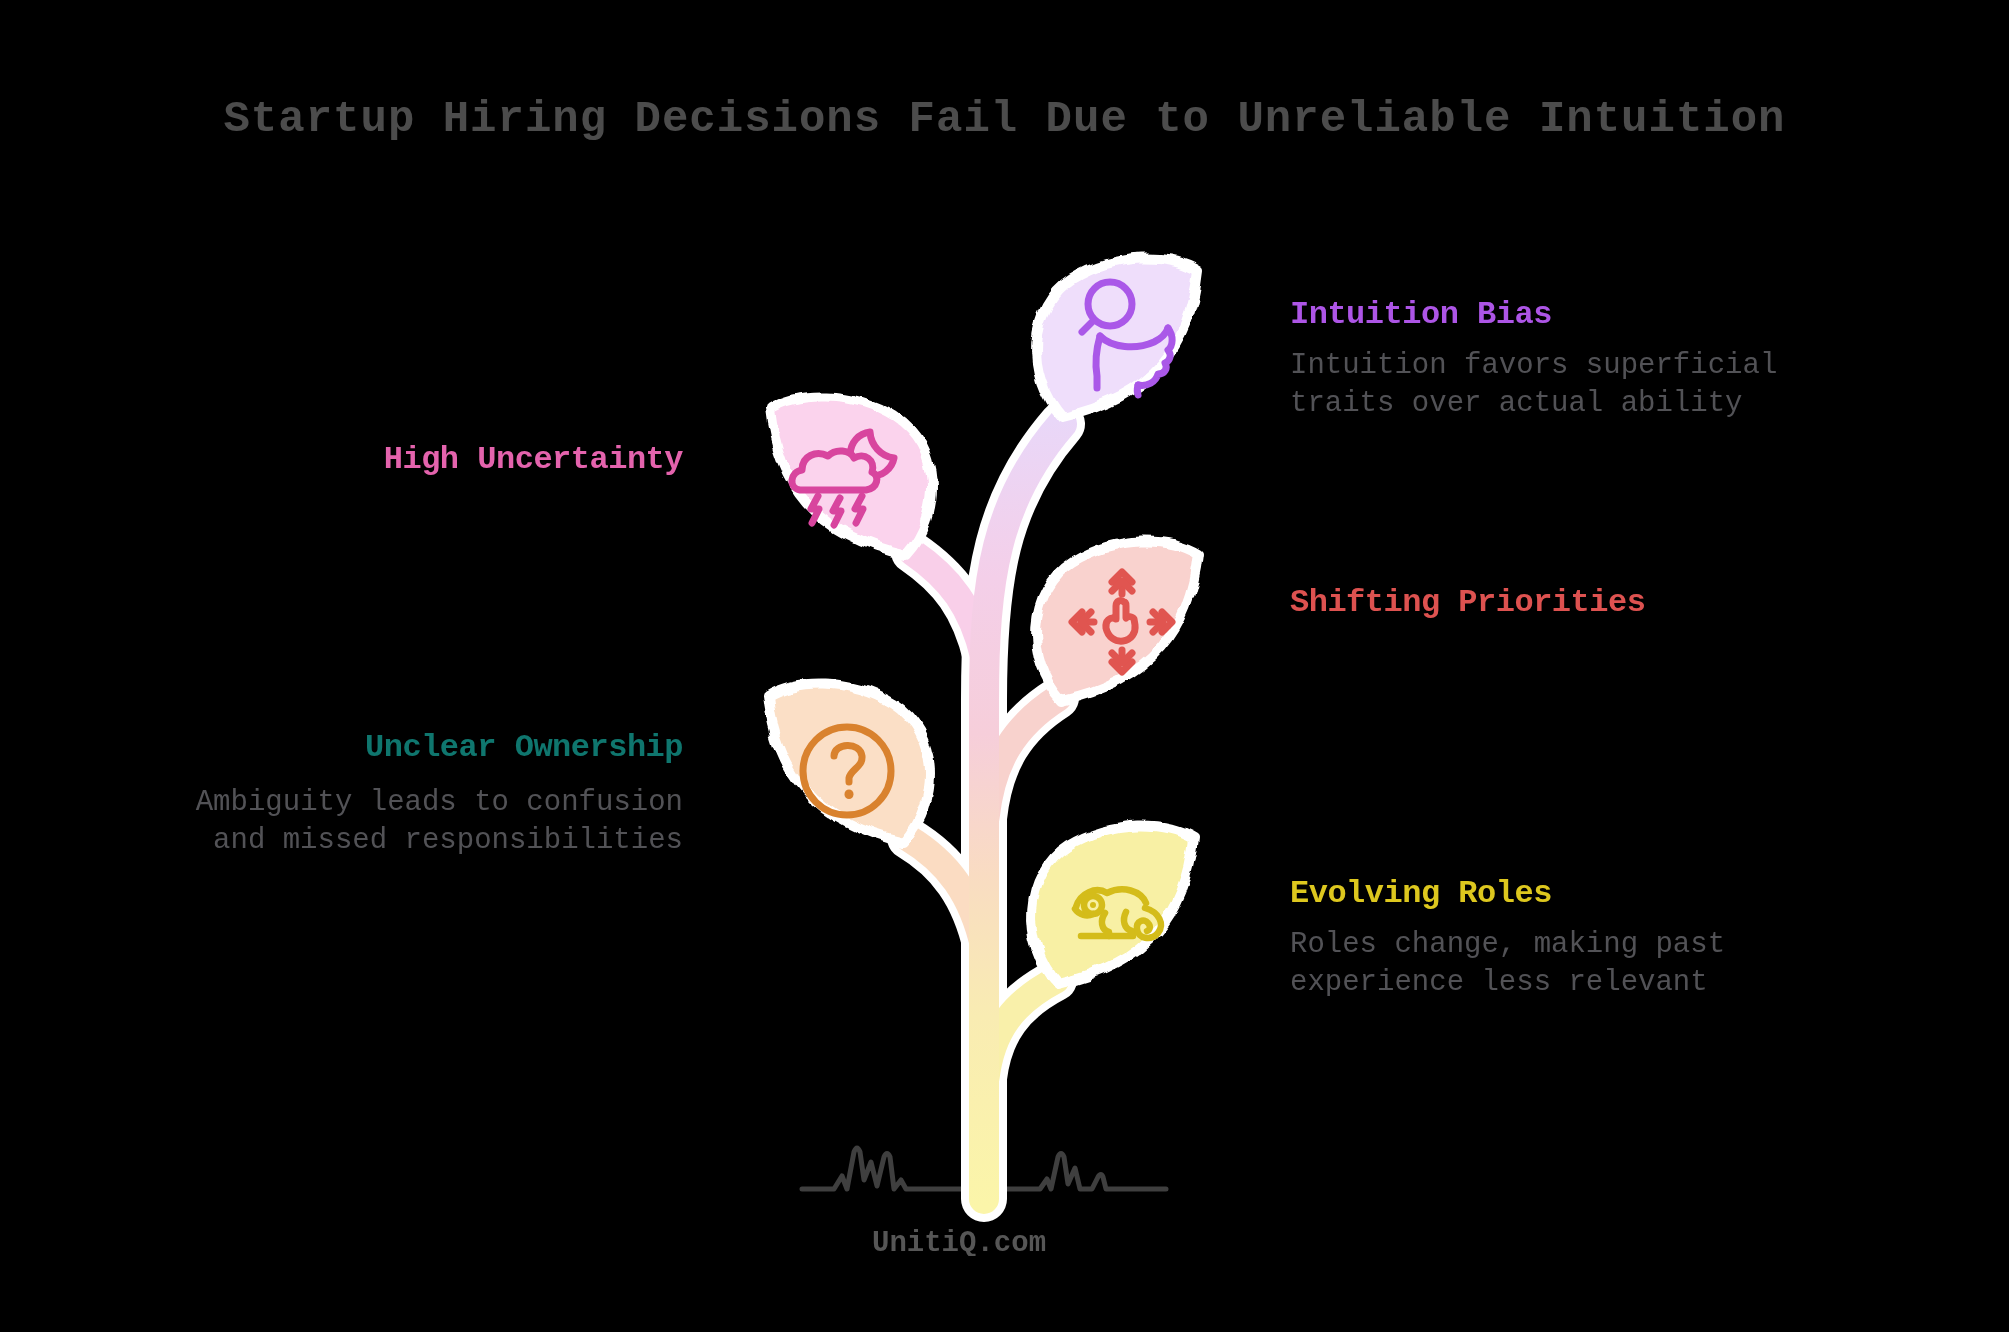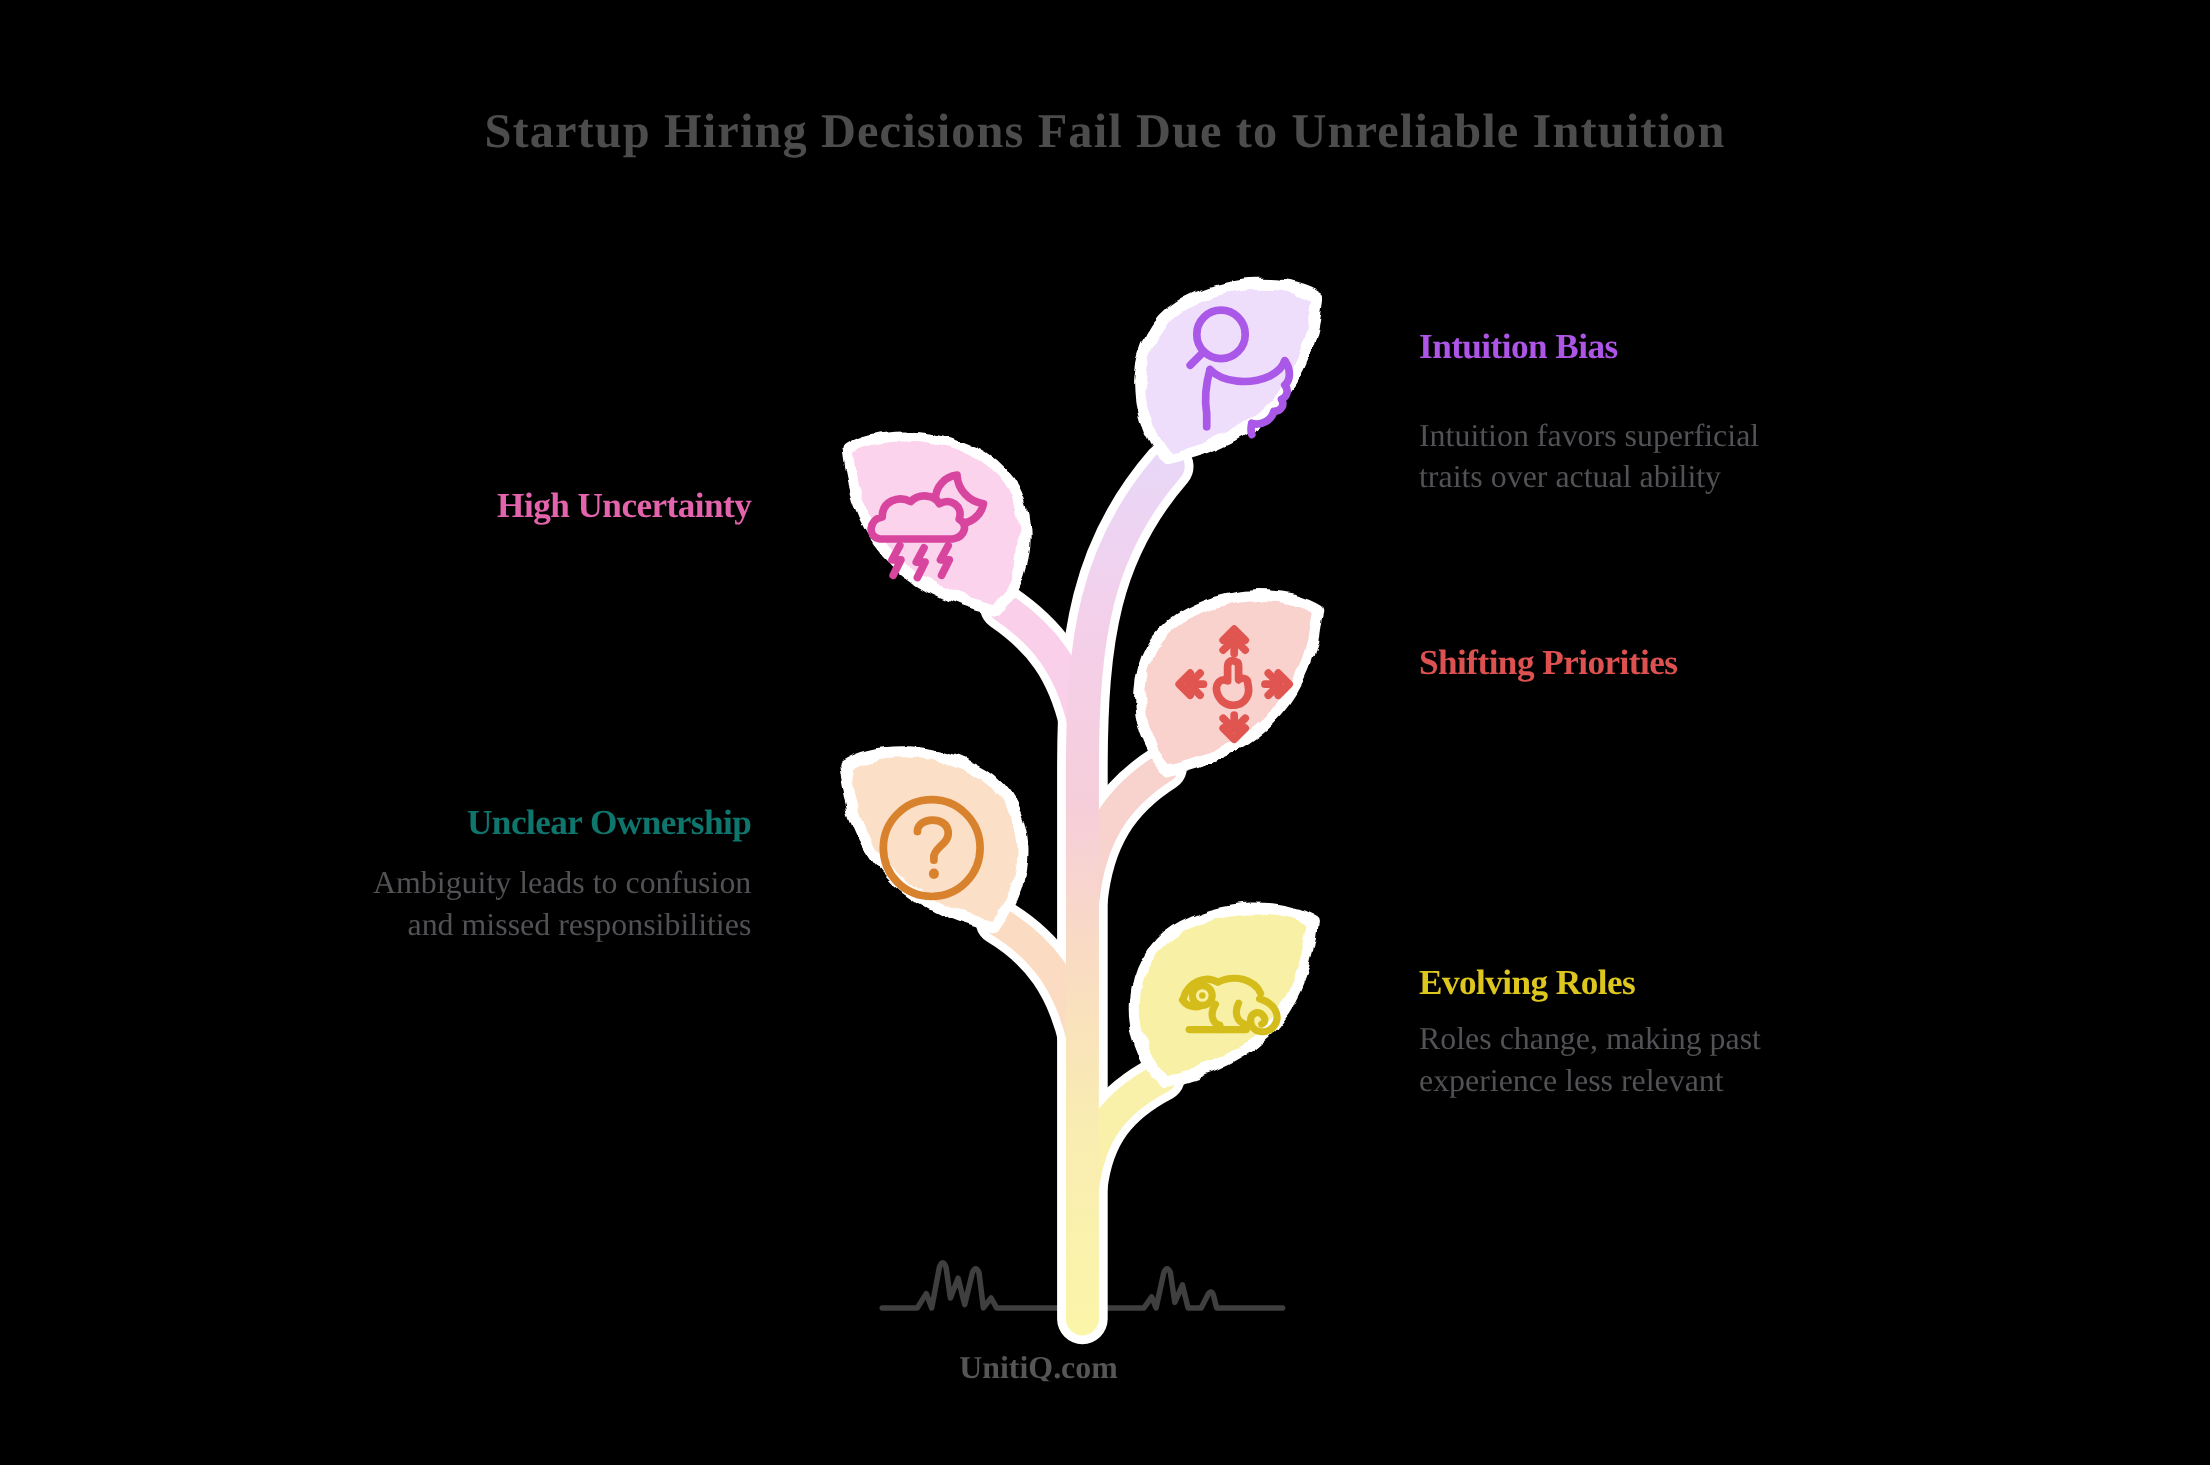--- a/index.html
+++ b/index.html
@@ -1,21 +1,21 @@
 <!DOCTYPE html>
 <html><head>
 <meta charset="utf-8">
 <style>
   html,body{margin:0;padding:0;background:#000;}
   .canvas{
     position:relative;
     width:2009px;height:1256px;
     background:#000000;
     overflow:hidden;
-    font-family:Liberation Serif, serif;
+    font-family:Liberation Mono, monospace;
   }
   .page-title{
     position:absolute;left:0;right:0;top:94px;
     text-align:center;
     font-size:44px;font-weight:bold;letter-spacing:1px;
     color:#4c4c4c;margin:0;
   }
   .plant-svg{position:absolute;left:0;top:0;}
   .item{position:absolute;}
   .item-title{font-size:32px;font-weight:bold;letter-spacing:-0.5px;white-space:nowrap;margin-top:17px;}
@@ -149,21 +149,21 @@
     <div class="item-title t-orange">Unclear Ownership</div>
   </div>
   <div class="item left-col item-desc" style="top:784px;">
     <div>Ambiguity leads to confusion</div>
     <div>and missed responsibilities</div>
   </div>
 
   <div class="item right-col" style="top:279px;">
     <div class="item-title t-purple">Intuition Bias</div>
   </div>
-  <div class="item right-col item-desc" style="top:347px;margin-top:30px;">
+  <div class="item right-col item-desc" style="top:347px;">
     <div>Intuition favors superficial</div>
     <div>traits over actual ability</div>
   </div>
 
   <div class="item right-col" style="top:567px;">
     <div class="item-title t-red">Shifting Priorities</div>
   </div>
 
   <div class="item right-col" style="top:858px;">
     <div class="item-title t-yellow">Evolving Roles</div>

